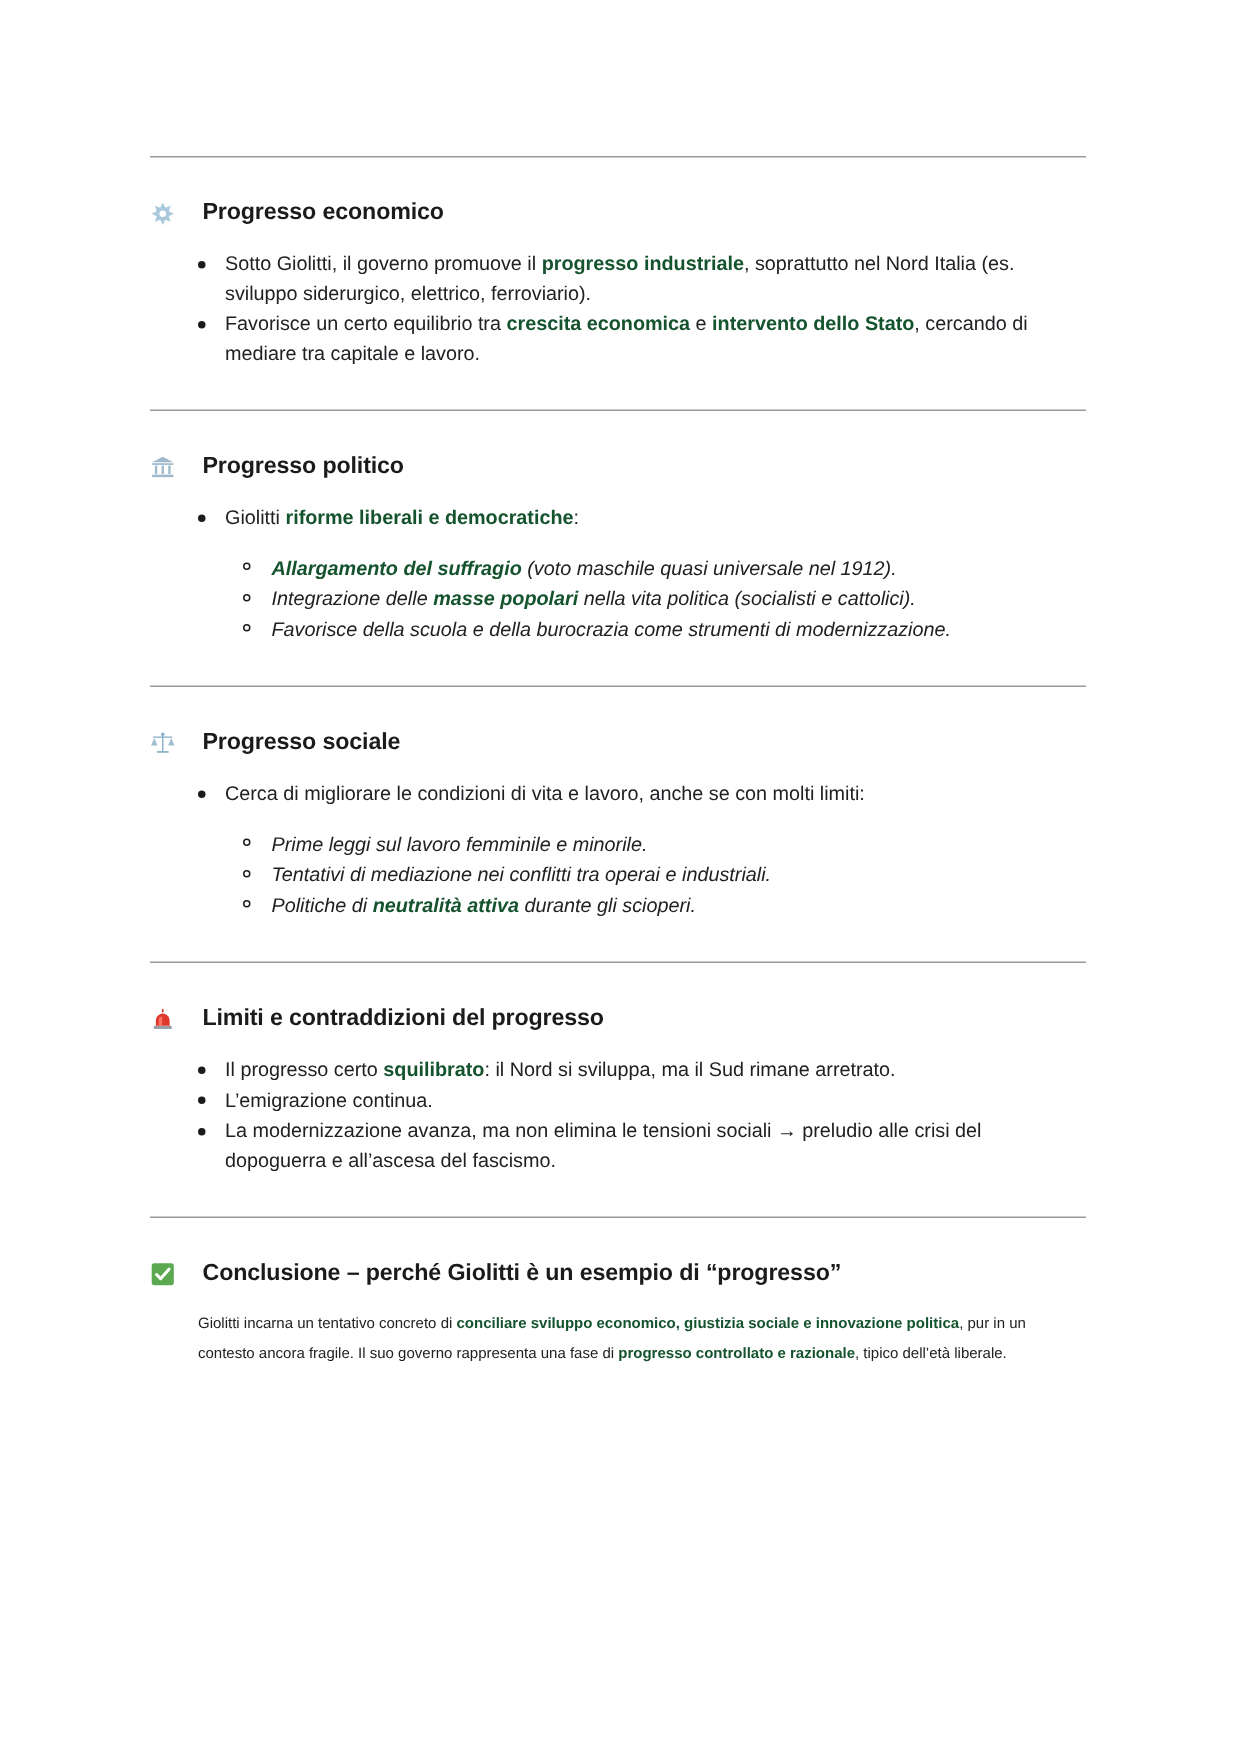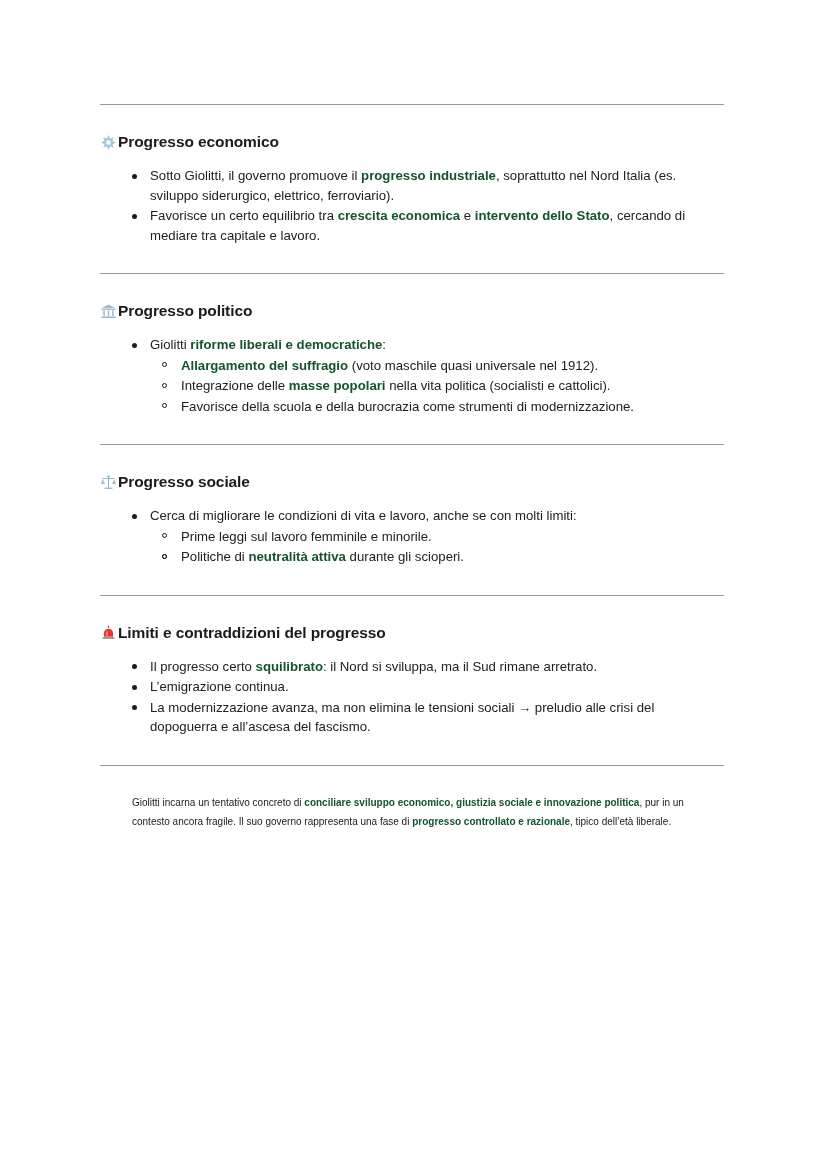--- a/index.html
+++ b/index.html
@@ -42,21 +42,21 @@
   .section {
     margin: 0;
   }
   .sec-gap-before { height: 27px; }
   .sec-gap-after  { height: 27px; }
 
   
   .heading {
     display: flex;
     align-items: center;
-    gap: 1px;
+    gap: 18px;
     font-size: 15.5px;
     font-weight: bold;
     color: #1b1b1b;
     letter-spacing: -0.1px;
     line-height: 20px;
     margin-bottom: 14px;
   }
   .heading .h-text { display: inline-block; }
 
   
@@ -89,22 +89,23 @@
     position: absolute;
     left: 32px;
     top: 7.5px;
     width: 5px;
     height: 5px;
     border-radius: 50%;
     background: #1b1b1b;
   }
   ul.lvl2 {
     list-style: none;
-    margin: 1px 0 0 0;
-    padding: 0;
+    margin: 14px 0 0 0;
+    padding: 0;
+    font-style: italic;
   }
   ul.lvl2 > li {
     position: relative;
     padding-left: 31px;
     font-size: 13.2px;
     line-height: 19.5px;
     color: #202124;
     margin: 0 0 1px 0;
   }
   ul.lvl2 > li > .b-ring {
@@ -194,21 +195,21 @@
               <path d="M4 7 L1 14 H7 Z" fill="#8fb4ca" opacity="0.85"></path>
               <path d="M20 7 L17 14 H23 Z" fill="#8fb4ca" opacity="0.85"></path>
               <circle cx="12" cy="3.6" r="1.7" fill="#8fb4ca"></circle>
             </svg>
           </span>
           <span class="h-text">Progresso sociale</span>
         </div>
         <ul class="lvl1">
           <li><span class="b-dot"></span><span>Cerca di migliorare le condizioni di vita e lavoro, anche se con molti limiti:</span><ul class="lvl2">
               <li><span class="b-ring"></span><span>Prime leggi sul lavoro femminile e minorile.</span></li>
-              <li><span class="b-ring"></span></li>
+              <li><span class="b-ring"></span><span>Tentativi di mediazione nei conflitti tra operai e industriali.</span></li>
               <li><span class="b-ring"></span><span>Politiche di </span><b>neutralità attiva</b><span> durante gli scioperi.</span></li>
             </ul></li>
         </ul>
       </section>
       <div class="sec-gap-after"></div>
       <hr class="divider">
       <div class="sec-gap-before"></div>
       <section class="section">
         <div class="heading">
           <span class="icon">
@@ -224,17 +225,26 @@
         <ul class="lvl1">
           <li><span class="b-dot"></span><span>Il progresso certo </span><b>squilibrato</b><span>: il Nord si sviluppa, ma il Sud rimane arretrato.</span></li>
           <li><span class="b-dot"></span><span>L’emigrazione continua.</span></li>
           <li><span class="b-dot"></span><span>La modernizzazione avanza, ma non elimina le tensioni sociali → preludio alle crisi del dopoguerra e all’ascesa del fascismo.</span></li>
         </ul>
       </section>
       <div class="sec-gap-after"></div>
       <hr class="divider">
       <div class="sec-gap-before"></div>
       <section class="section">
+        <div class="heading">
+          <span class="icon">
+            <svg width="17" height="17" viewBox="0 0 24 24">
+              <rect x="1.6" y="1.6" width="20.8" height="20.8" rx="2.6" fill="#5aa84f"></rect>
+              <path d="M6.2 12.4 L10 16.2 L17.9 7.2" fill="none" stroke="#ffffff" stroke-width="2.9" stroke-linecap="round" stroke-linejoin="round"></path>
+            </svg>
+          </span>
+          <span class="h-text">Conclusione – perché Giolitti è un esempio di “progresso”</span>
+        </div>
         <p class="para"><span>Giolitti incarna un tentativo concreto di </span><b>conciliare sviluppo economico, giustizia sociale e innovazione politica</b><span>, pur in un contesto ancora fragile. Il suo governo rappresenta una fase di </span><b>progresso controllato e razionale</b><span>, tipico dell’età liberale.</span></p>
       </section>
       <div class="sec-gap-after"></div>
     </div>
 </div>
 
 </body></html>

